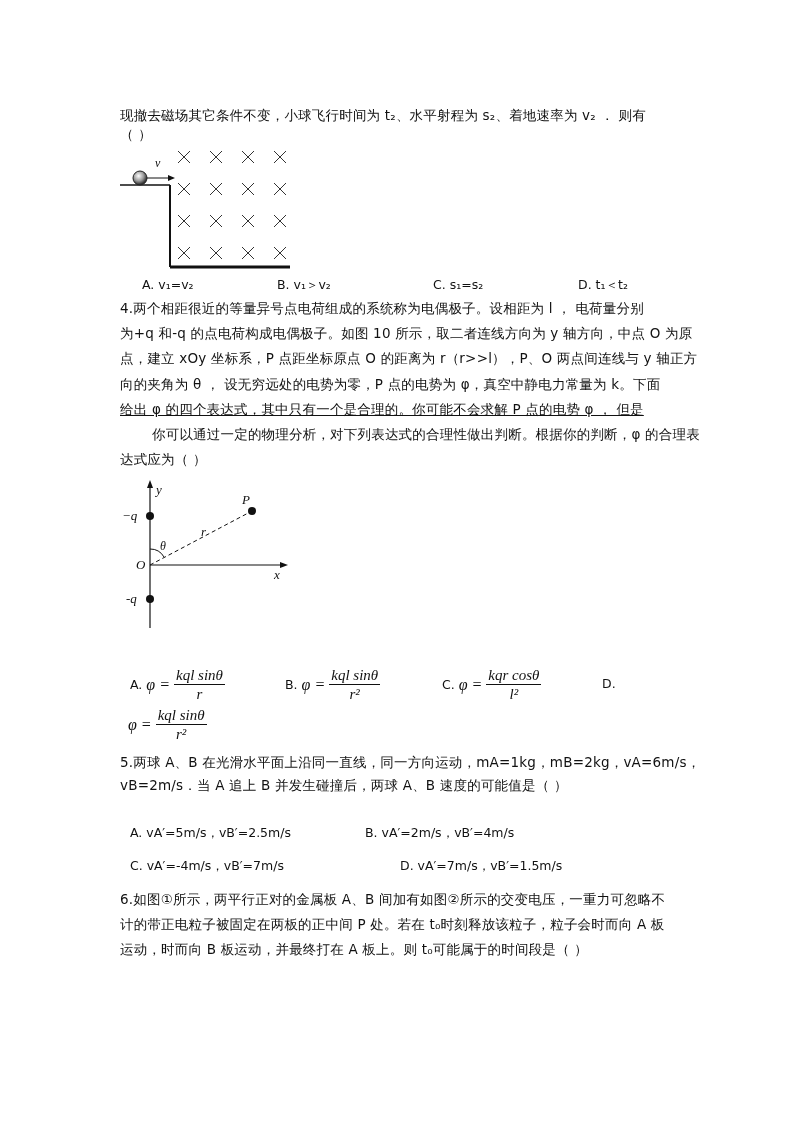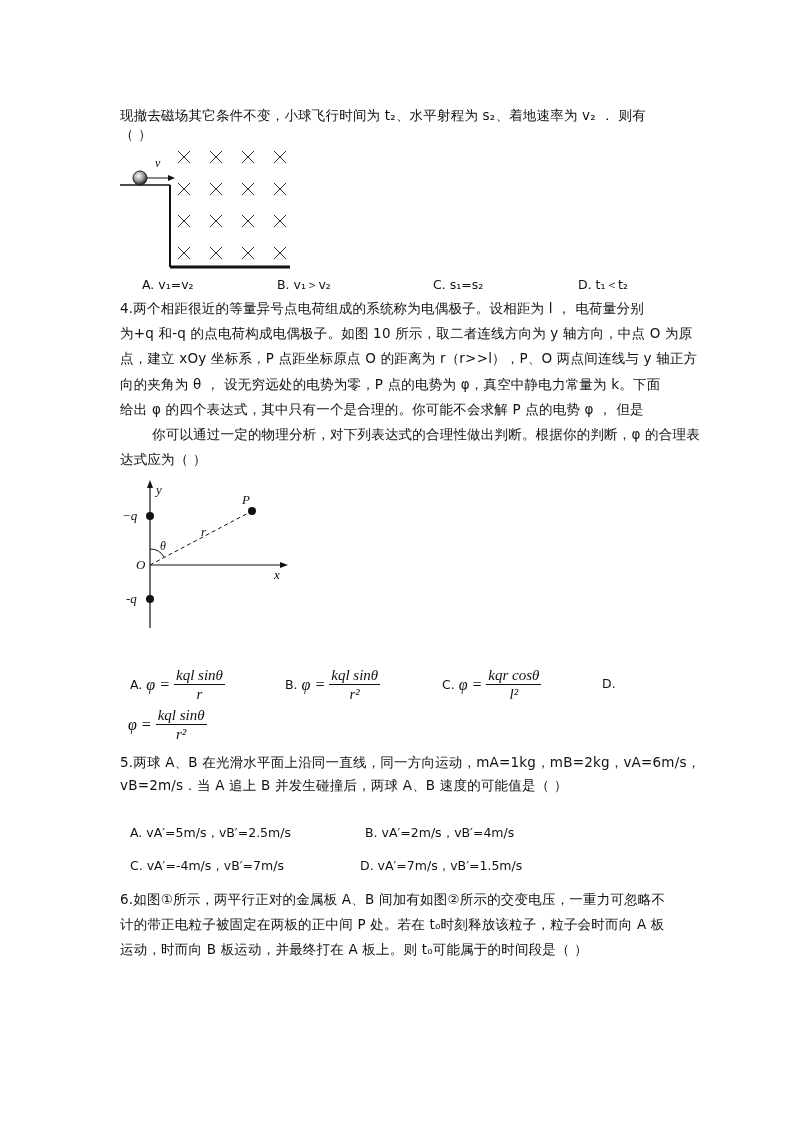--- a/index.html
+++ b/index.html
@@ -108,21 +108,21 @@
 
 <div class="opt" style="top:276px;left:142px;">A. v₁=v₂</div>
 <div class="opt" style="top:276px;left:277px;">B. v₁＞v₂</div>
 <div class="opt" style="top:276px;left:433px;">C. s₁=s₂</div>
 <div class="opt" style="top:276px;left:578px;">D. t₁＜t₂</div>
 
 <div class="line" style="top:298px;">4.两个相距很近的等量异号点电荷组成的系统称为电偶极子。设相距为 l   ，  电荷量分别</div>
 <div class="line" style="top:323px;">为+q 和-q 的点电荷构成电偶极子。如图 10 所示，取二者连线方向为 y 轴方向，中点 O 为原</div>
 <div class="line" style="top:348px;">点，建立 xOy 坐标系，P 点距坐标原点 O 的距离为 r（r&gt;&gt;l），P、O 两点间连线与 y 轴正方</div>
 <div class="line" style="top:374px;">向的夹角为 θ   ，  设无穷远处的电势为零，P 点的电势为 φ，真空中静电力常量为 k。下面</div>
-<div class="line" style="top:399px;">给出 φ 的四个表达式，其中只有一个是合理的。你可能不会求解 P 点的电势 φ    ，  但是</div>
+<div class="line" style="top:399px;text-decoration:underline;">给出 φ 的四个表达式，其中只有一个是合理的。你可能不会求解 P 点的电势 φ    ，  但是</div>
 <div class="line" style="top:424px;margin-left:32px;">你可以通过一定的物理分析，对下列表达式的合理性做出判断。根据你的判断，φ 的合理表</div>
 <div class="line" style="top:449px;">达式应为（     ）</div>
 
 <svg style="position:absolute;left:112px;top:478px;" width="185" height="155" viewBox="0 0 185 155">
 
   <line x1="38" y1="150" x2="38" y2="6" stroke="#111" stroke-width="1.2"></line>
   <polygon points="35,10 38,2 41,10" fill="#111"></polygon>
 
   <line x1="38" y1="87" x2="172" y2="87" stroke="#111" stroke-width="1.2"></line>
   <polygon points="168,84 176,87 168,90" fill="#111"></polygon>
@@ -177,17 +177,17 @@
     <span class="den">r²</span>
   </span>
 </div>
 
 <div class="line" style="top:752px;">5.两球 A、B 在光滑水平面上沿同一直线，同一方向运动，mA=1kg，mB=2kg，vA=6m/s，</div>
 <div class="line" style="top:775px;">vB=2m/s．当 A 追上 B 并发生碰撞后，两球 A、B 速度的可能值是（        ）</div>
 
 <div class="opt" style="top:824px;left:130px;">A. vA′=5m/s，vB′=2.5m/s</div>
 <div class="opt" style="top:824px;left:365px;">B. vA′=2m/s，vB′=4m/s</div>
 <div class="opt" style="top:857px;left:130px;">C. vA′=-4m/s，vB′=7m/s</div>
-<div class="opt" style="top:857px;left:360px;text-align:center;">D. vA′=7m/s，vB′=1.5m/s</div>
+<div class="opt" style="top:857px;left:400px;text-align:center;">D. vA′=7m/s，vB′=1.5m/s</div>
 
 <div class="line" style="top:889px;">6.如图①所示，两平行正对的金属板 A、B 间加有如图②所示的交变电压，一重力可忽略不</div>
 <div class="line" style="top:914px;">计的带正电粒子被固定在两板的正中间 P 处。若在 t₀时刻释放该粒子，粒子会时而向 A 板</div>
 <div class="line" style="top:939px;text-align:center;">运动，时而向 B 板运动，并最终打在 A 板上。则 t₀可能属于的时间段是（   ）</div>
 
 </body></html>

